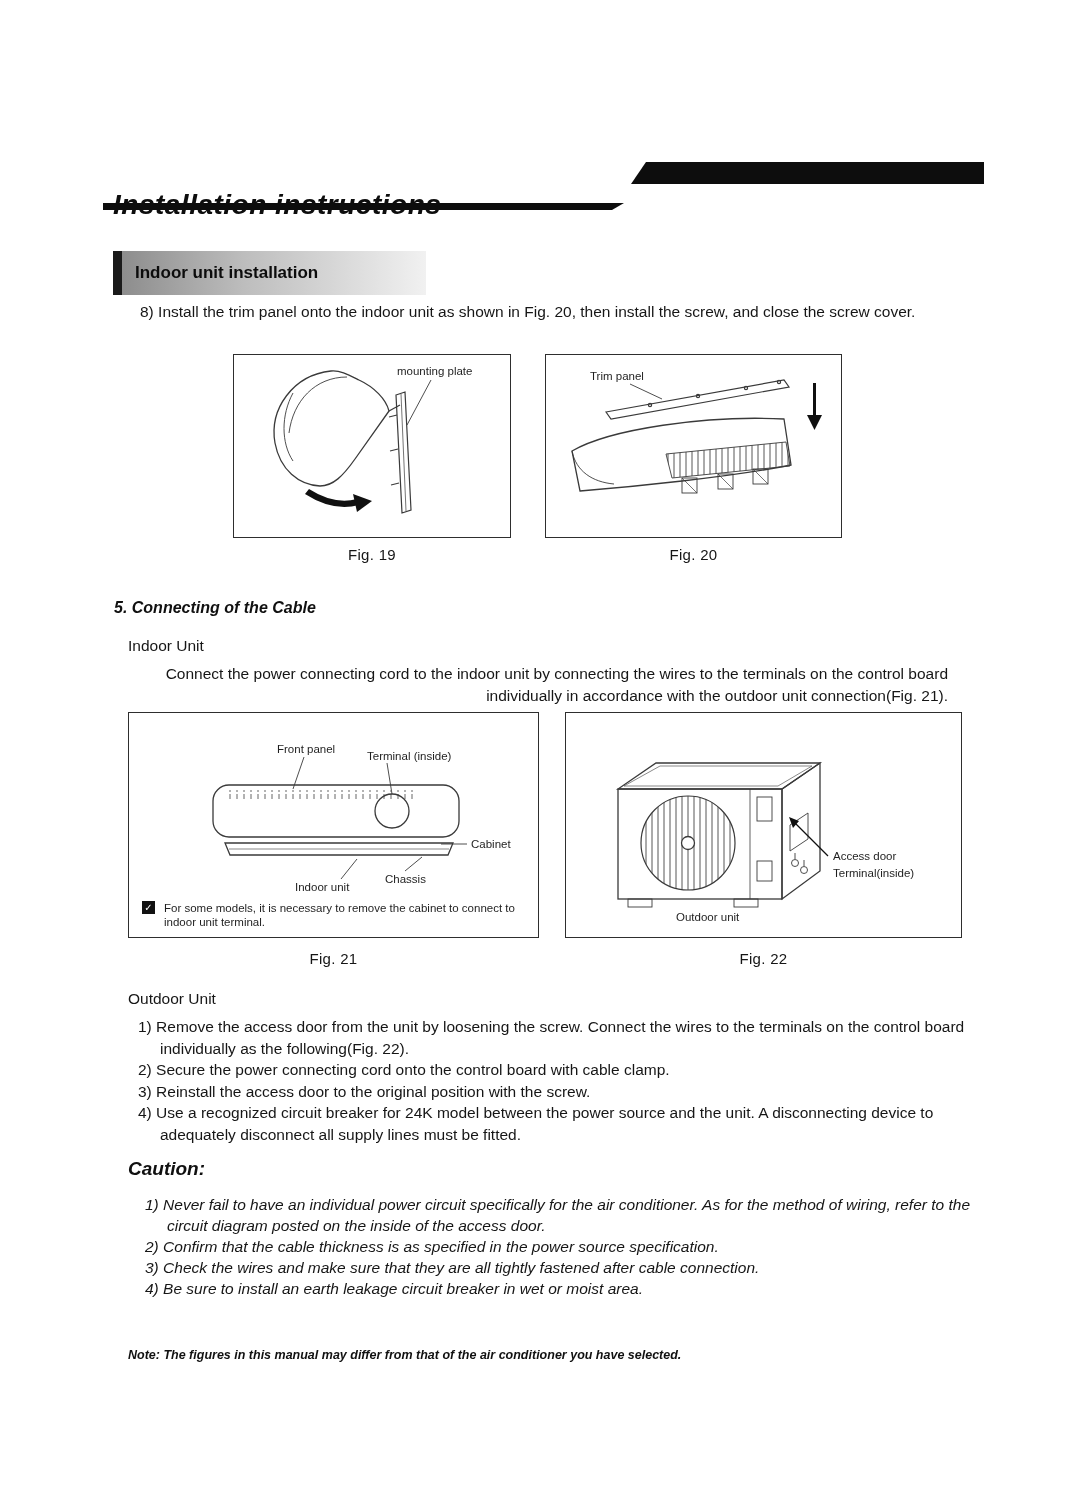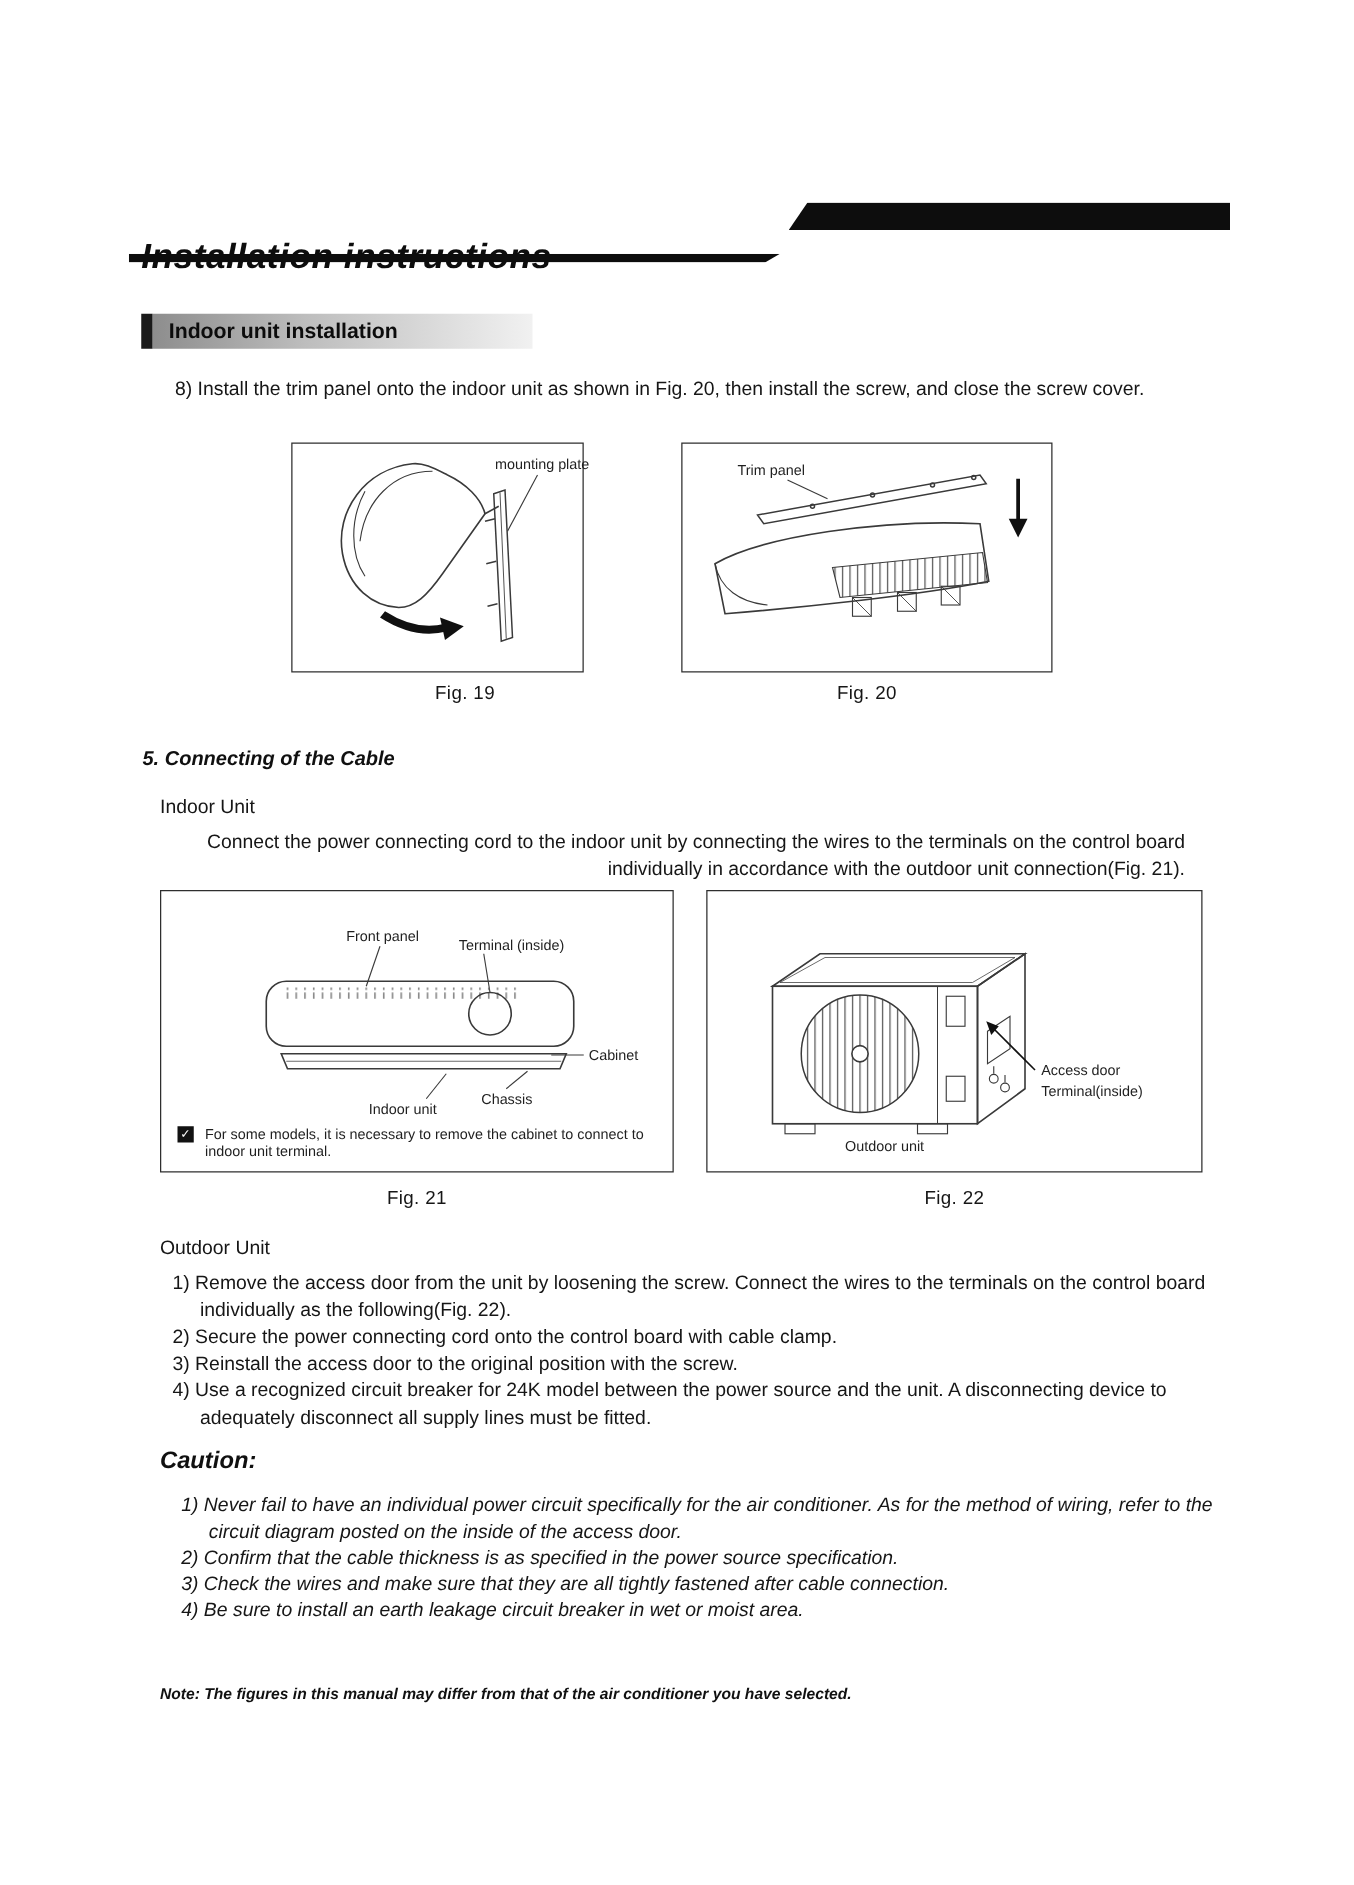--- a/index.html
+++ b/index.html
@@ -11,32 +11,32 @@
   .abs { position:absolute; }
 
   
   .title { left:113px; top:148px; font-size:28px; line-height:48px; font-weight:700; font-style:italic; color:#0d0d0d; letter-spacing:0.5px;margin-top:33px; }
   .title-underline { left:103px; top:203px; width:521px; height:7px; background:#0d0d0d;
     clip-path:polygon(0 0,100% 0,calc(100% - 12px) 100%,0 100%); }
   .title-stripe { left:631px; top:162px; width:353px; height:22px; background:#0d0d0d;
     clip-path:polygon(15px 0,100% 0,100% 100%,0 100%); }
 
   
-  .banner { left:113px; top:251px; width:313px; height:28px;
+  .banner { left:113px; top:251px; width:313px; height:44px;
     background:linear-gradient(90deg,#8d8d8d 0%,#bdbdbd 40%,#f1f1f1 100%);
     border-left:9px solid #1a1a1a; display:flex; align-items:center; padding-left:13px;
     font-size:17px; font-weight:700; color:#0c0c0c; }
 
   .bodytext { font-size:15.5px; line-height:22px; color:#161616; }
   .hang { padding-left:22px; text-indent:-22px;margin-left:10px; }
 
   .step8 { left:130px; top:301px; width:820px; }
 
   .figbox { border:1.5px solid #2e2e2e; background:#fff; position:absolute; }
-  .fig19box { left:233px; top:354px; width:234px; height:184px; }
+  .fig19box { left:233px; top:354px; width:278px; height:184px;text-align:center; }
   .fig20box { left:545px; top:354px; width:297px; height:184px; }
   .fig21box { left:128px; top:712px; width:411px; height:226px; }
   .fig22box { left:565px; top:712px; width:397px; height:226px; }
 
   .caption { font-size:15px; text-align:center; color:#161616; letter-spacing:0.3px; }
   .cap19 { left:233px; top:546px; width:278px; }
   .cap20 { left:545px; top:546px; width:297px; }
   .cap21 { left:128px; top:950px; width:411px; }
   .cap22 { left:565px; top:950px; width:397px; }
 

